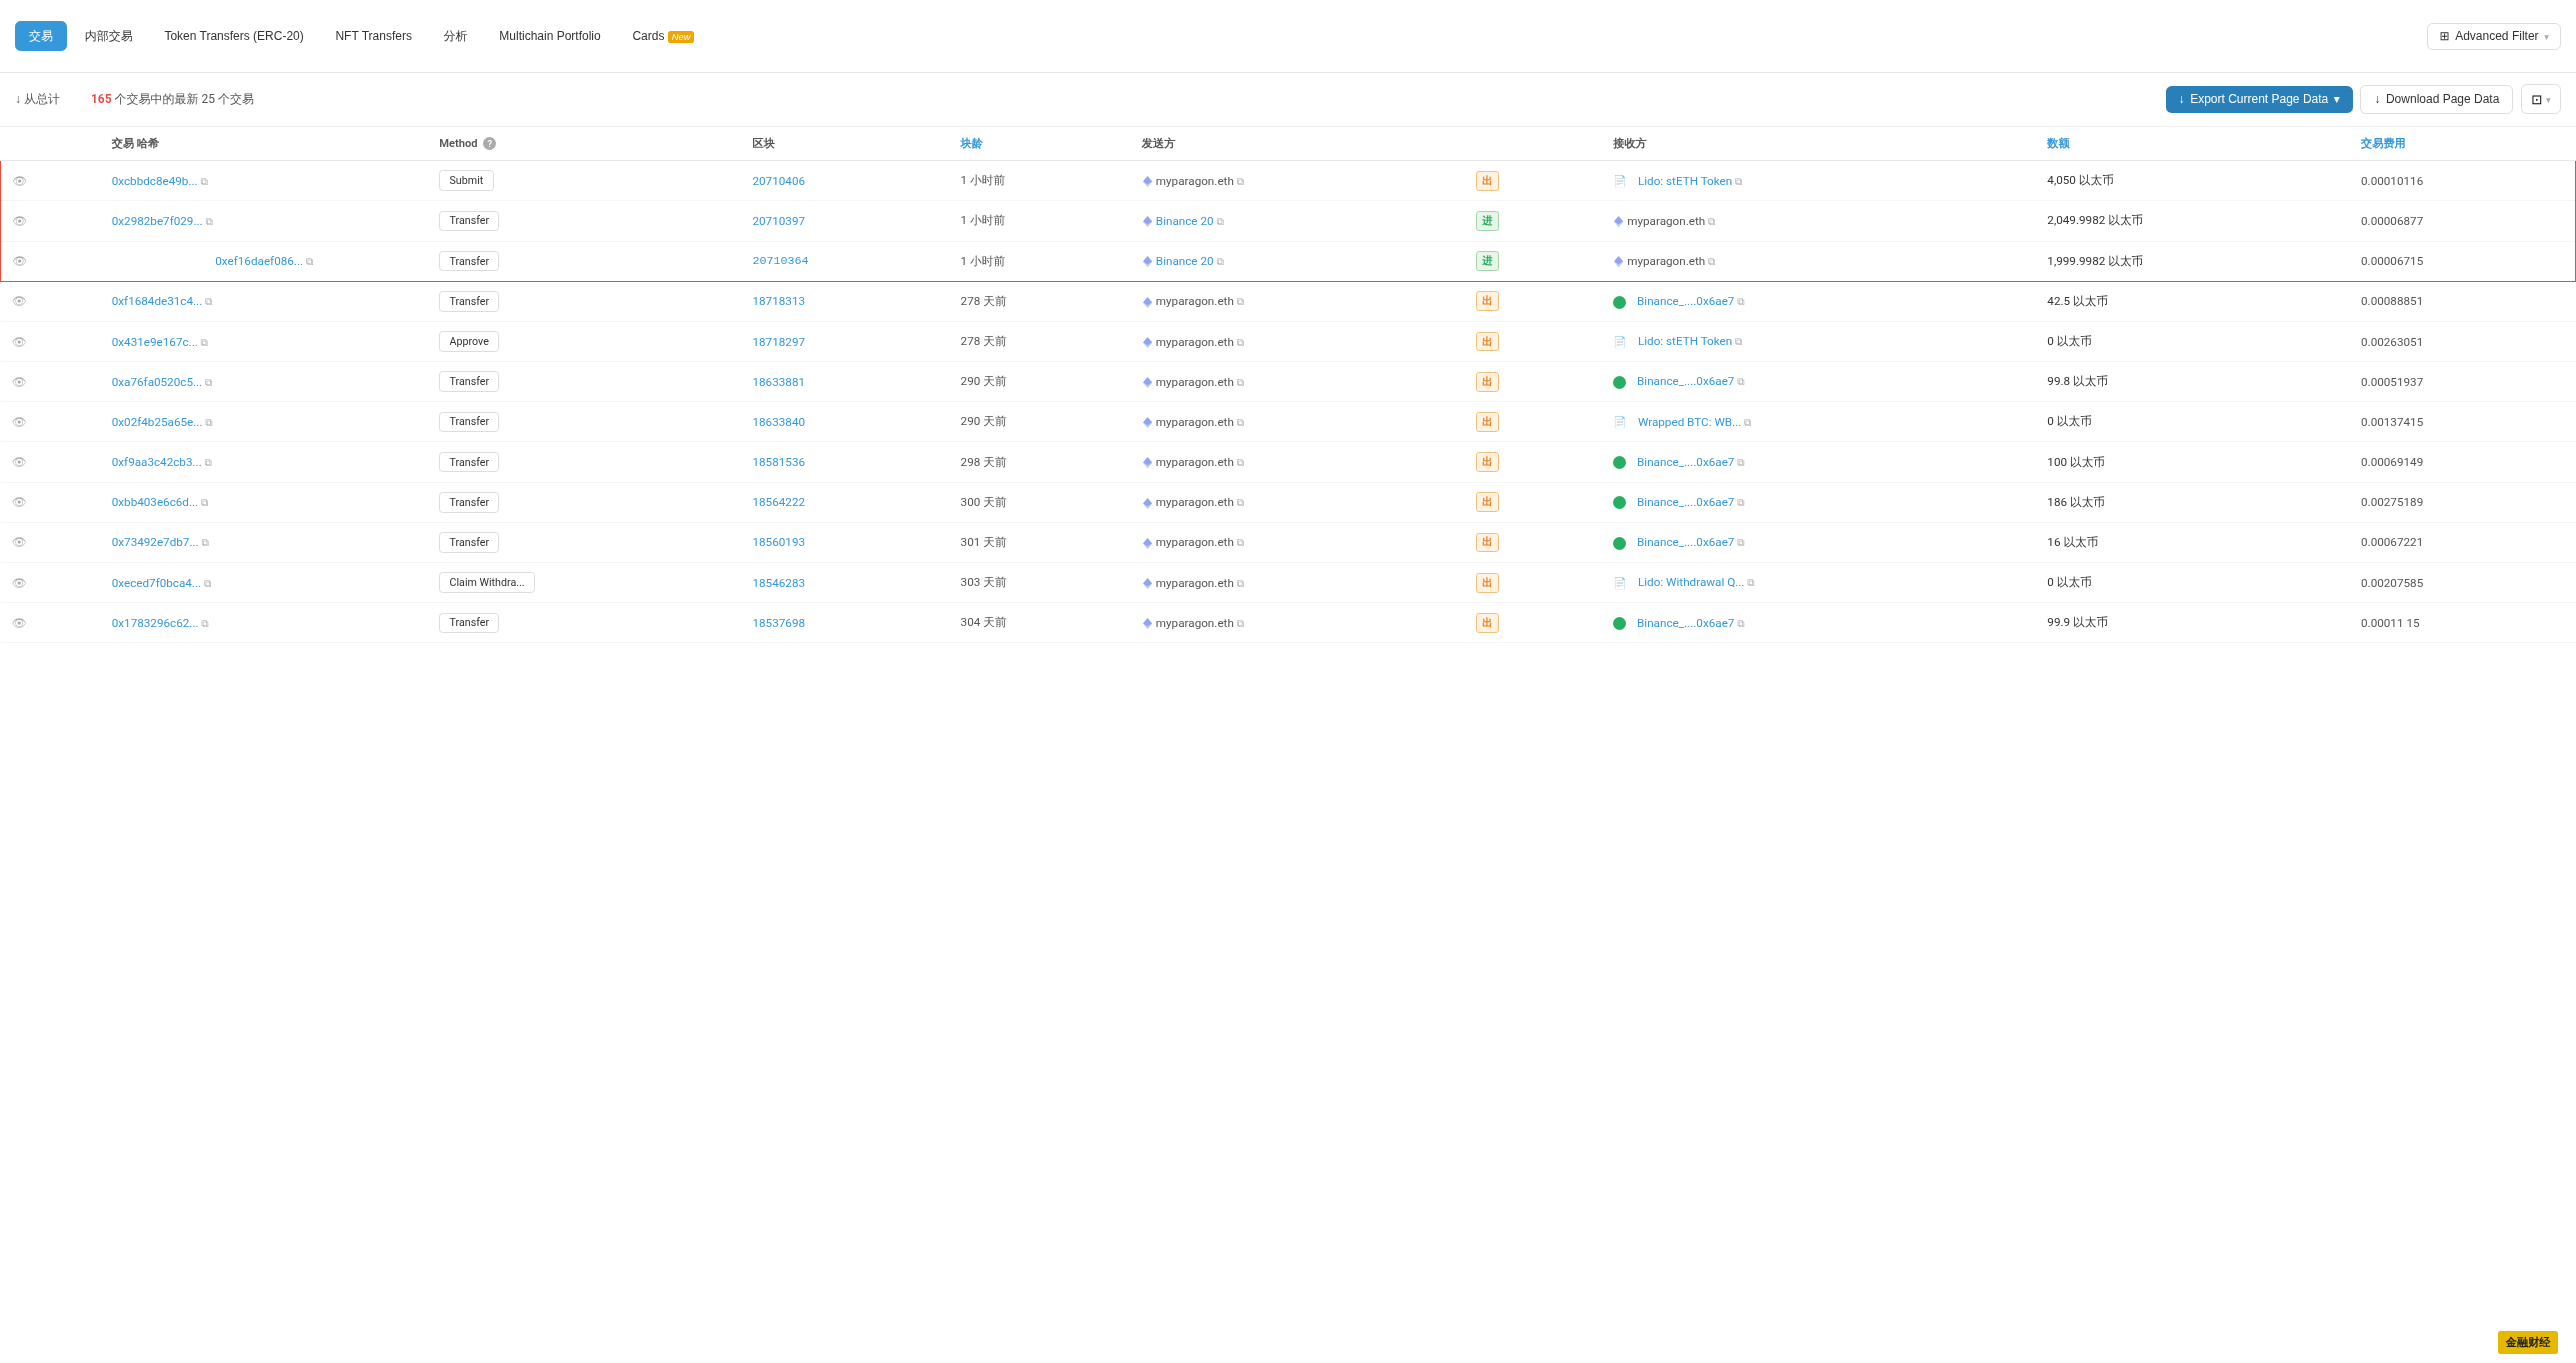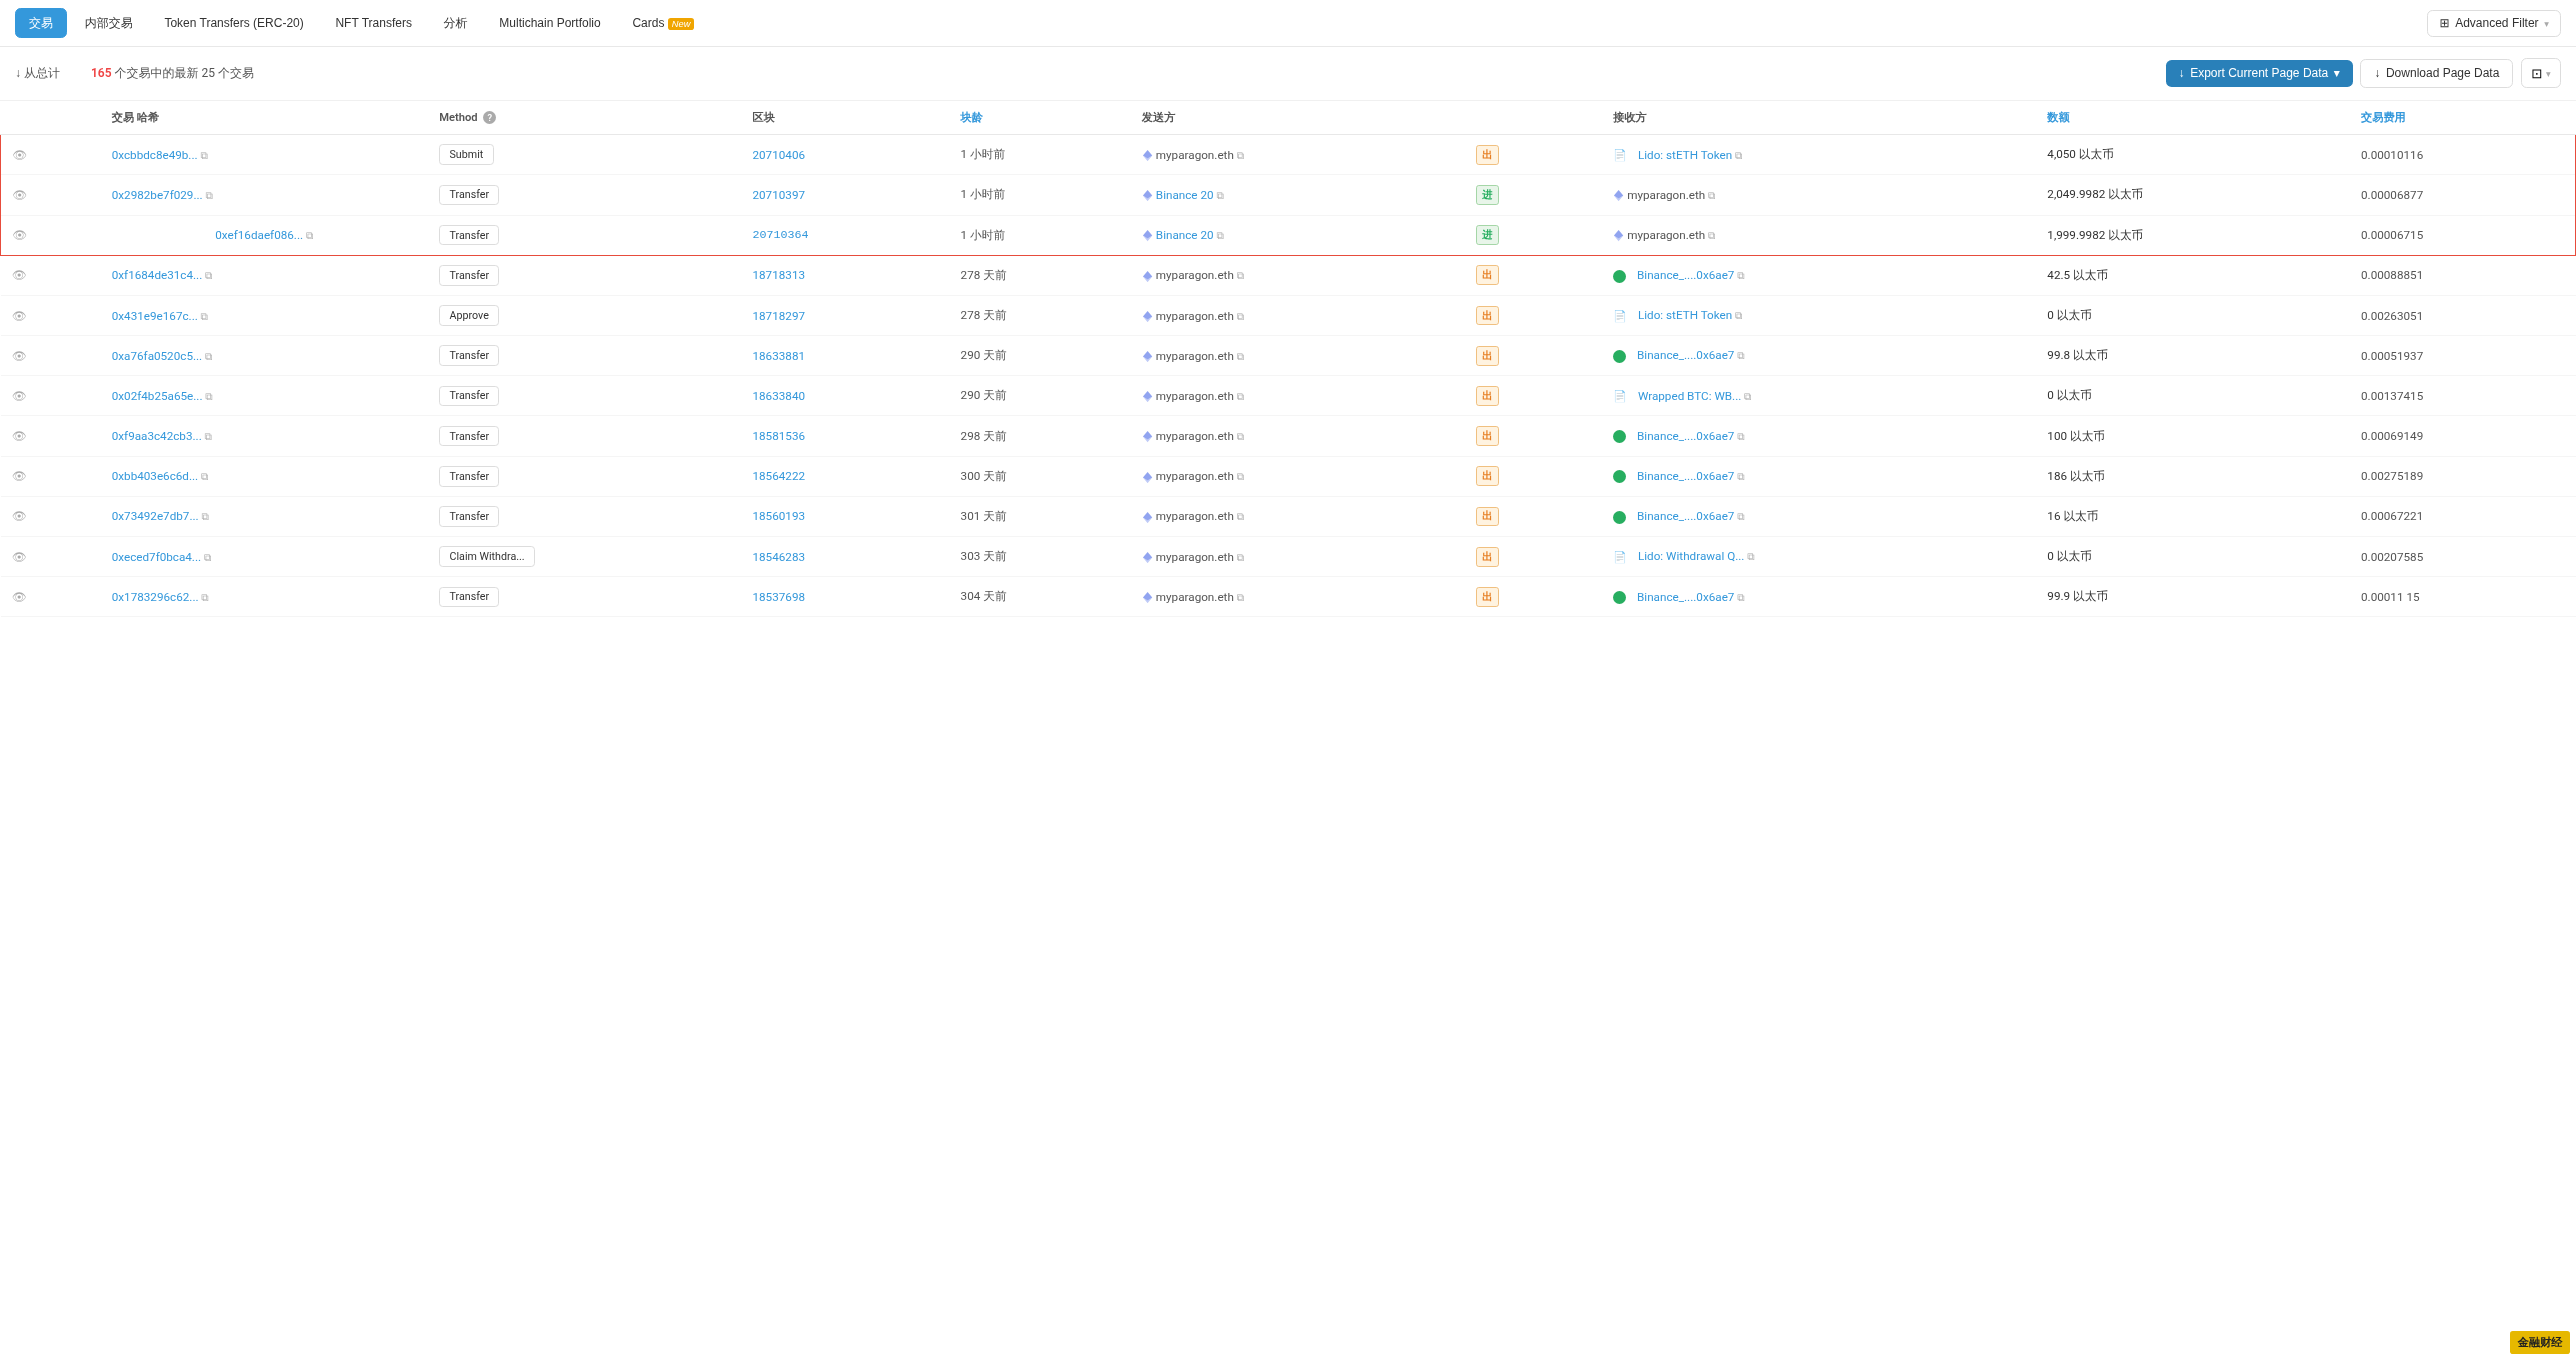--- a/index.html
+++ b/index.html
@@ -5,21 +5,21 @@
     * { box-sizing: border-box; margin: 0; padding: 0; }
     body {
       font-family: -apple-system, BlinkMacSystemFont, 'Segoe UI', Roboto, sans-serif;
       font-size: 12px;
       background: #fff;
       color: #333;
     }
     .top-nav {
       display: flex;
       align-items: center;
-      padding: 8px 15px;
+      padding: 21px 15px;
       border-bottom: 0.9px solid #e8e8e8;
       gap: 3.7px;
       justify-content: space-between;
     }
     .nav-left {
       display: flex;
       align-items: center;
       gap: 3.7px;
     }
     .nav-tab {
@@ -226,21 +226,21 @@
       font-size: 11.2px;
       vertical-align: middle;
     }
     .table-container {
       position: relative;
       overflow-x: auto;
     }
     .watermark {
       position: fixed;
       bottom: 9.3px;
-      right: 6px;
+      right: 18px;
       background: #e6b800;
       color: #222;
       font-size: 11.2px;
       padding: 3.7px 7.5px;
       border-radius: 2.8px;
       font-weight: bold;
       z-index: 999;
     }
     .question-icon {
       display: inline-block;

